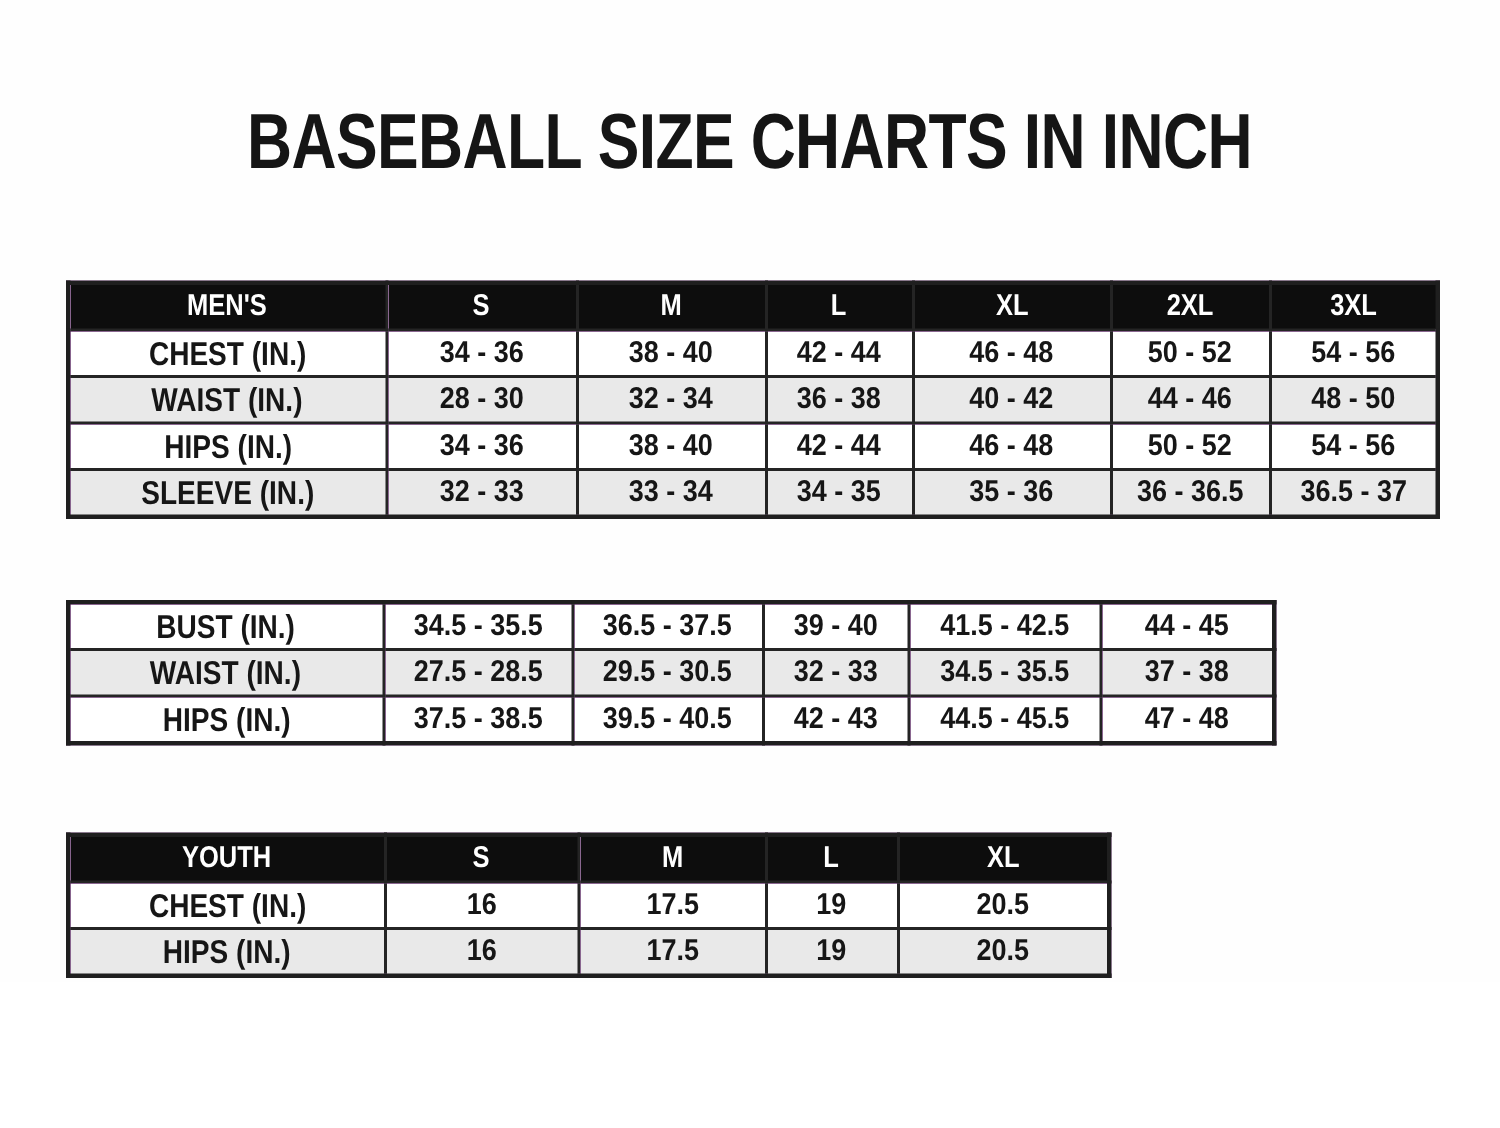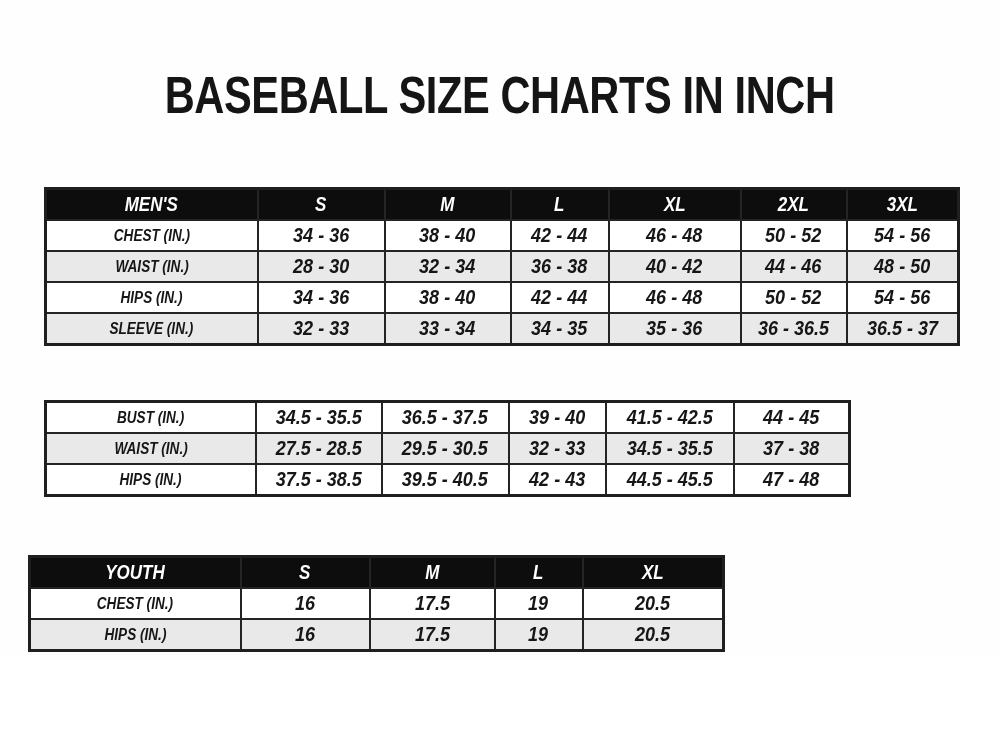--- a/index.html
+++ b/index.html
@@ -19,25 +19,24 @@
     color:#151515;
     white-space:nowrap;
   }
   .tcond{display:inline-block;transform:scaleX(0.80);letter-spacing:-0.5px;}
   table{
     position:absolute;
     border-collapse:collapse;
     table-layout:fixed;
     background:#f0abfc;
     border:3px solid #1f1f1f;
-    font-style:italic;
   }
   #t0{left:44px;top:187px;}
   #t1{left:44px;top:400px;}
-  #t2{left:28px;top:555px;}
+  #t2{left:44px;top:555px;}
   th,td{
     border:2px solid #242424;
     text-align:center;
     vertical-align:middle;
     padding:0;
     height:29px;
     overflow:hidden;
     white-space:nowrap;
   }
   th{
@@ -45,21 +44,21 @@
     color:#ffffff;
     font-size:20px;
     font-weight:bold;
   }
   td{
     color:#161616;
     font-size:20px;
     font-weight:bold;
     background:#ffffff;
   }
-  td.label{font-size:16px;}
+  td.label{font-size:22px;}
   tr.alt td{background:#e9e9e9;}
   .cond{display:inline-block;transform:scaleX(0.90);}
   .hd{transform:scaleX(0.85);}
   td.label .cond{transform:scaleX(0.85);}
 </style>
 </head>
 <body>
 
 <div class="page">
   <div class="title">

